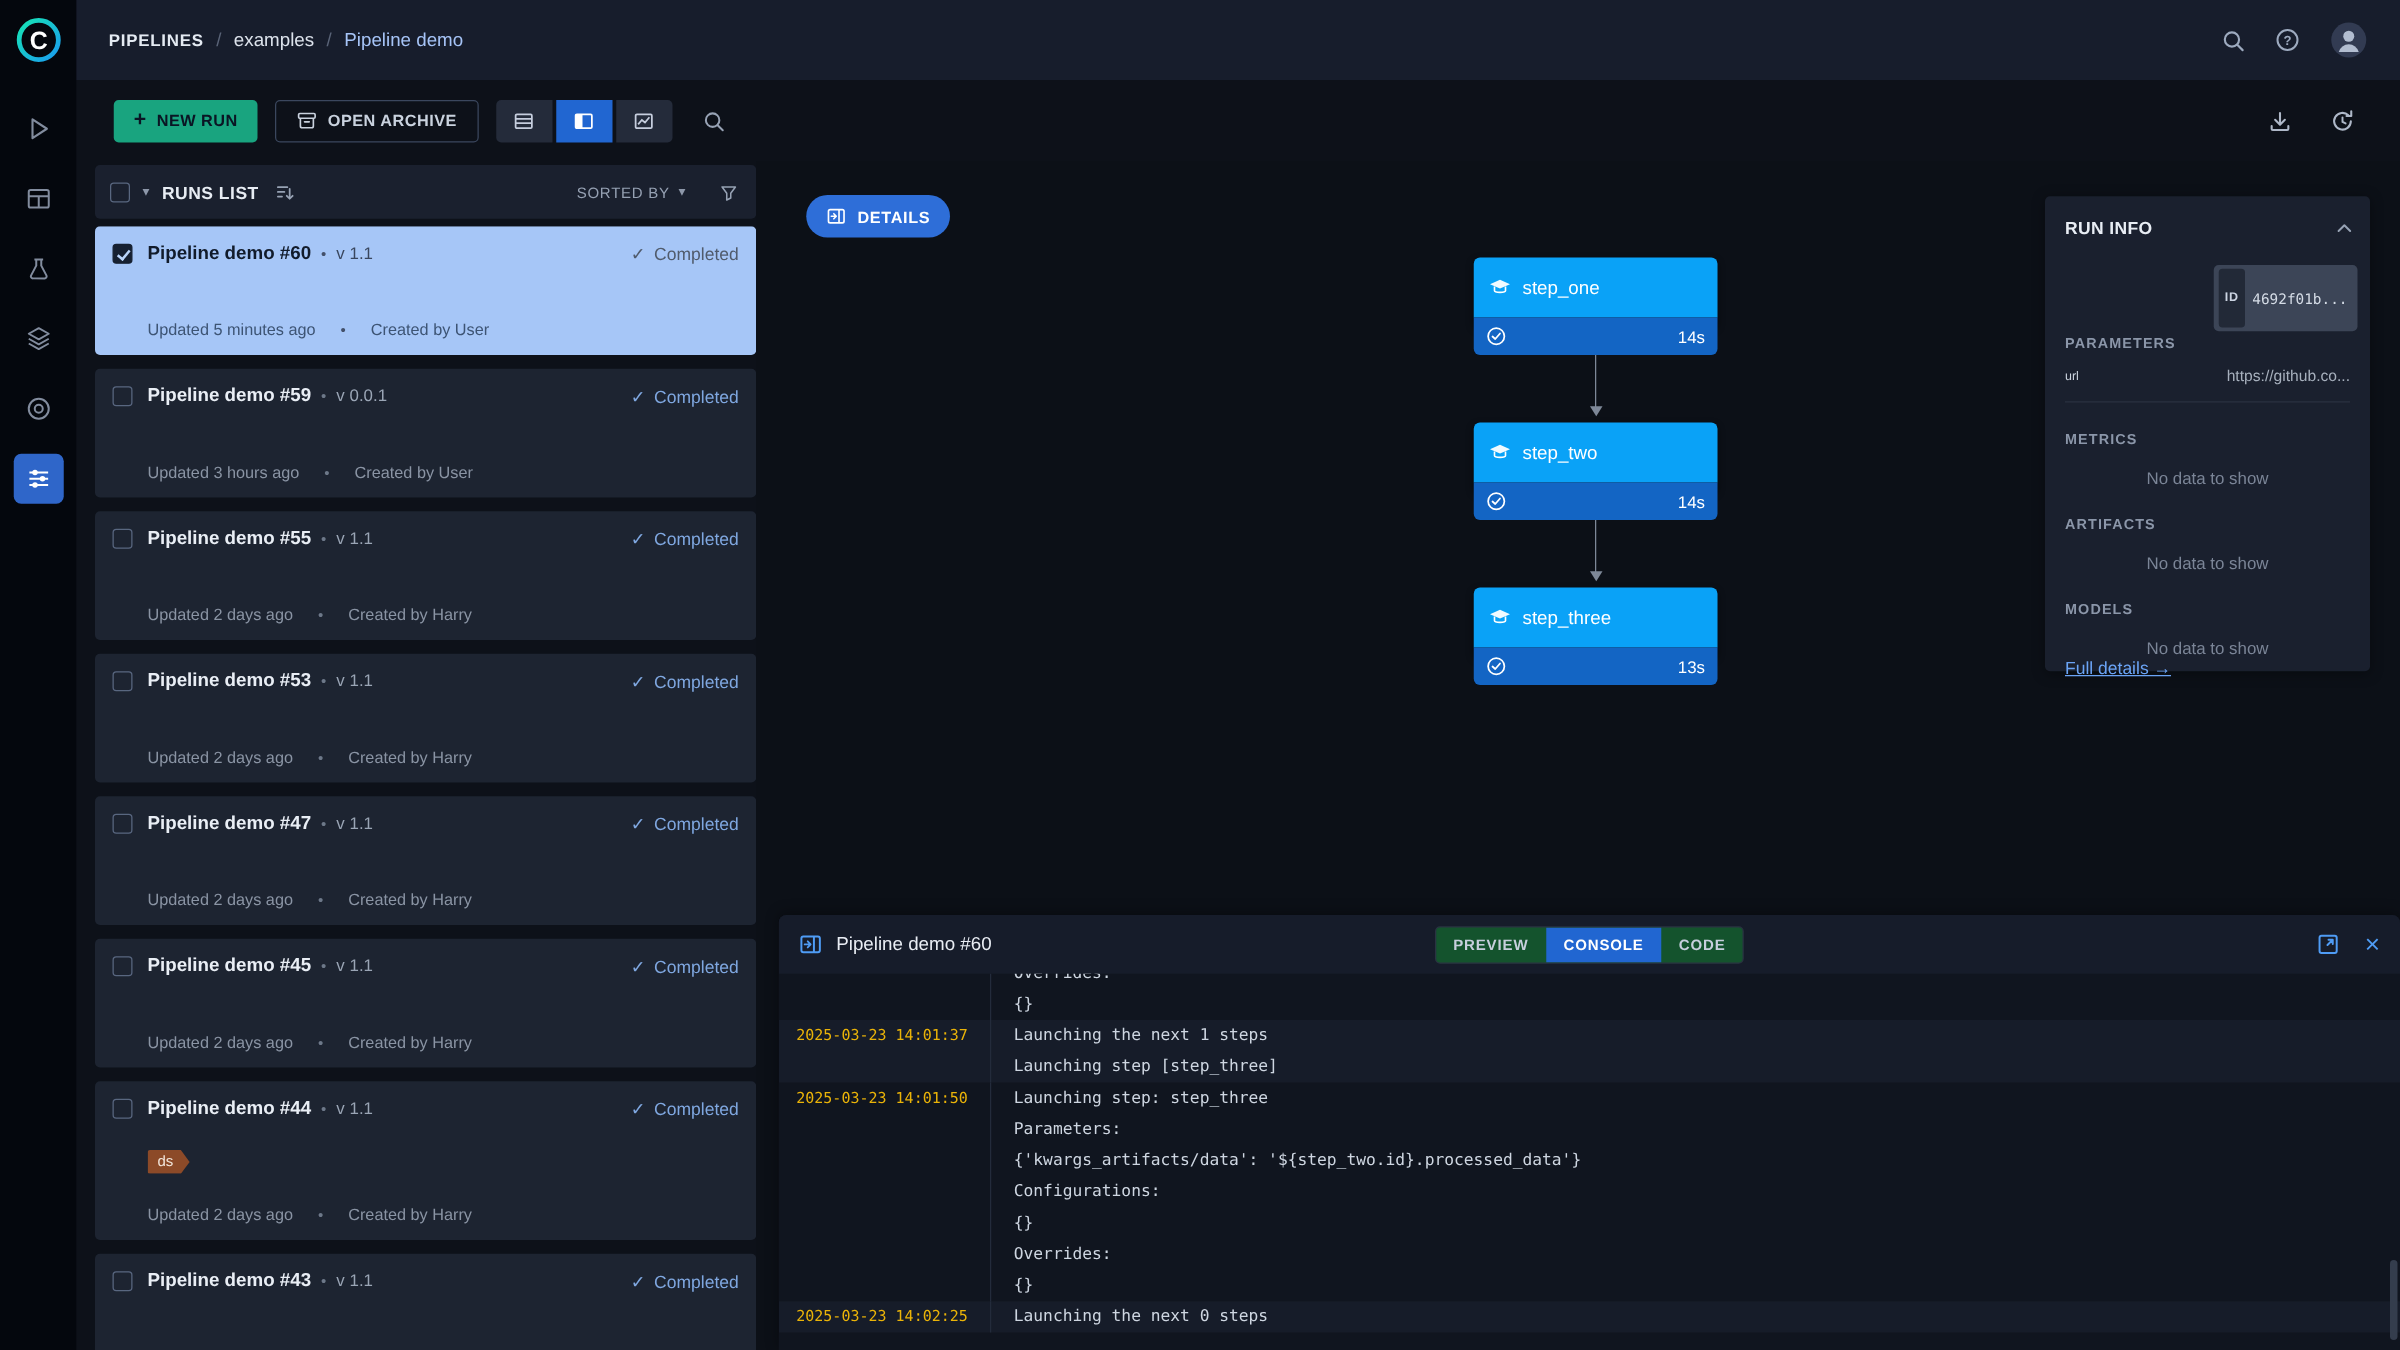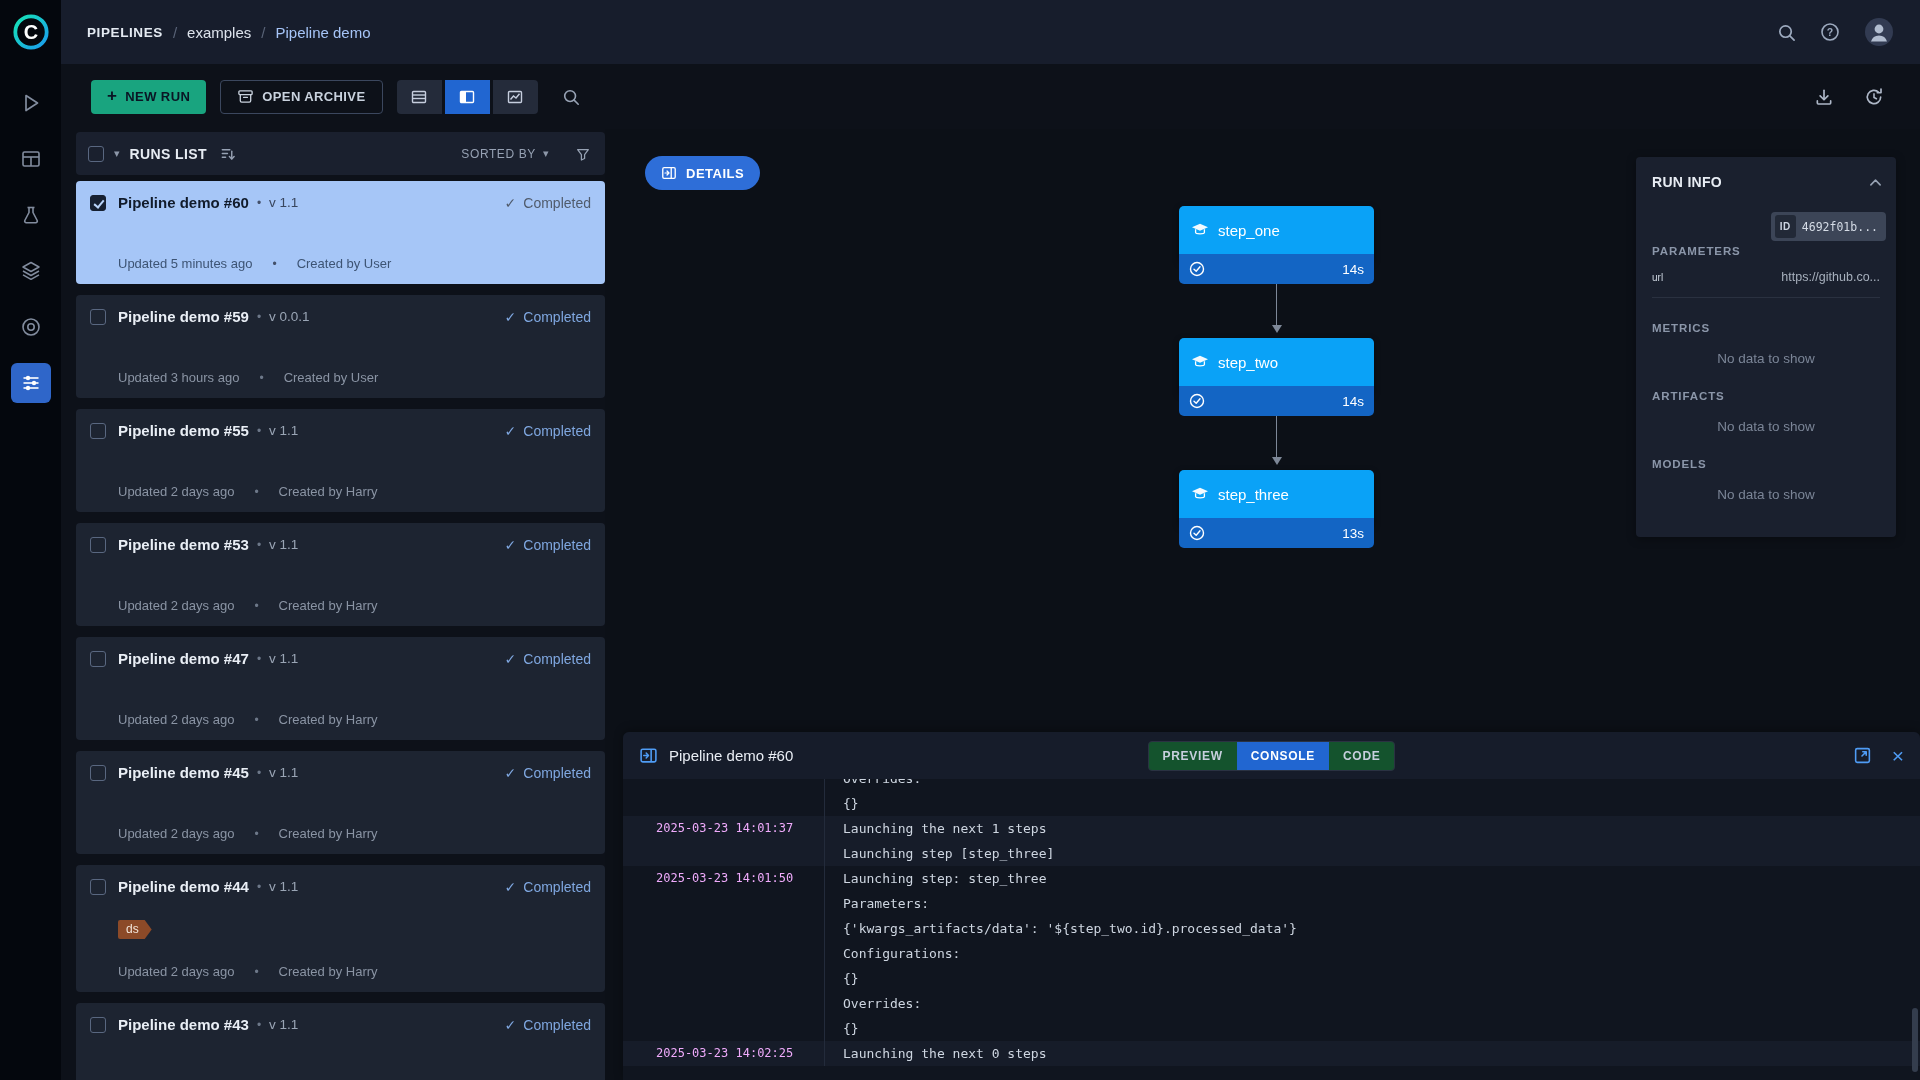--- a/index.html
+++ b/index.html
@@ -79,21 +79,21 @@
   .arrow { position:absolute; width:0; border-left:1.5px solid #7e8898; }
   .arrow::after { content:""; position:absolute; left:-5.5px; bottom:-8px; border:5px solid transparent; border-top:8px solid #7e8898; }
 
   
   .run-info { position:absolute; right:24px; top:28px; width:260px; height:380px; background:#1a202e; border-radius:4px; box-shadow:0 2px 10px rgba(0,0,0,.35); display:flex; flex-direction:column; z-index:3; }
   .ri-header { display:flex; align-items:center; justify-content:space-between; padding:17px 14px 0 16px; }
   .ri-title { font-size:14px; font-weight:bold; color:#e8edf4; letter-spacing:.3px; }
   .chevron-up { color:#97a2b4; cursor:pointer; }
   .ri-id-row { display:flex; justify-content:flex-end; padding:22px 10px 0 0; }
   .id-chip { display:flex; align-items:center; gap:6px; background:#3c4557; border-radius:4px; padding:3px 8px 3px 4px; cursor:pointer; }
-  .id-chip .id-label { background:#222937; color:#ccd4e2; font-size:10px; font-weight:bold; padding:6px 5px; border-radius:3px; letter-spacing:.5px;text-align:center; }
+  .id-chip .id-label { background:#222937; color:#ccd4e2; font-size:10px; font-weight:bold; padding:18px 5px; border-radius:3px; letter-spacing:.5px;text-align:center; }
   .id-chip .id-value { font-family:"DejaVu Sans Mono",monospace; font-size:11.5px; color:#d5dce6; }
   .ri-label { padding:0 16px; margin-top:24px; font-size:11.5px; font-weight:bold; color:#8b96a9; letter-spacing:.9px; }
   .ri-label.first { margin-top:4px; }
   .ri-param-row { display:flex; justify-content:space-between; align-items:center; margin:0 16px; padding:13px 0; border-bottom:1px solid #2a3140; }
   .ri-param-key { font-size:10px; color:#ccd4df;text-align:center; }
   .ri-param-value { font-size:12.5px; color:#a7b0bd; max-width:150px; overflow:hidden; text-overflow:ellipsis; white-space:nowrap; }
   .ri-empty { text-align:center; font-size:13.5px; color:#7b8597; margin-top:17px; }
   .ri-footer { margin-top:auto; padding:0 16px 16px; }
   .ri-link { font-size:14px; color:#6ba4f6; text-decoration:underline; cursor:pointer; }
 
@@ -104,21 +104,21 @@
   .ch-icon { color:#4f9cf5; }
   .ch-tabs { position:absolute; left:50%; top:50%; transform:translate(-50%,-50%); display:flex; background:#14532d; border:1px solid #2a3242; border-radius:4px; overflow:hidden; }
   .ch-tab { padding:7px 14px; font-size:12px; font-weight:bold; letter-spacing:.7px; color:#c7cfdd; cursor:pointer; }
   .ch-tab.active { background:var(--accent_blue,#2166d1); color:#fff; }
   .ch-actions { margin-left:auto; display:flex; align-items:center; gap:20px; color:#4f9cf5; }
   .close-x { font-size:21px; line-height:1; cursor:pointer; color:#4f9cf5; }
   .console-body { flex:1; overflow:hidden; position:relative; font-family:"DejaVu Sans Mono",monospace; }
   .log-entry { display:flex; }
   .log-entry.striped { background:#161c29; }
   .log-entry:first-child { margin-top:-13px; }
-  .log-ts { flex:0 0 170px; padding-left:1px; border-right:1px solid #232b3b; color:#f0abfc; font-size:12px; line-height:25px;margin-left:32px; }
+  .log-ts { flex:0 0 170px; padding-left:14px; border-right:1px solid #232b3b; color:#eab308; font-size:12px; line-height:25px; }
   .log-lines { flex:1; padding-left:18px; color:#ced6e1; font-size:13px; line-height:25px; white-space:pre; }
   .scroll-thumb { position:absolute; right:2px; bottom:8px; width:6px; height:64px; background:#343d4d; border-radius:3px; cursor:pointer; }
 </style>
 </head>
 <body>
 
 <aside class="sidebar">
   <div class="logo">
     <svg width="38" height="38" viewBox="0 0 40 40">
       <defs>
@@ -531,20 +531,23 @@
     <span class="ri-param-key">url</span>
     <span class="ri-param-value">https://github.co...</span>
   </div>
 </div>
       <div class="ri-label">METRICS</div>
       <div class="ri-empty">No data to show</div>
       <div class="ri-label">ARTIFACTS</div>
       <div class="ri-empty">No data to show</div>
       <div class="ri-label">MODELS</div>
       <div class="ri-empty">No data to show</div>
+      <div class="ri-footer">
+        <span class="ri-link">Full details →</span>
+      </div>
     </aside>
 
     <section class="console">
       <div class="console-header">
         <div class="ch-title-wrap">
           <span class="ch-icon">
             <svg width="19" height="19" viewBox="0 0 18 18">
                 <rect x="2" y="3" width="14" height="12" rx="1.5" fill="none" stroke="currentColor" stroke-width="1.5"></rect>
                 <line x1="11.5" y1="3" x2="11.5" y2="15" stroke="currentColor" stroke-width="1.5"></line>
                 <path d="M4.5 9 h4 M6.8 6.7 L9 9 L6.8 11.3" fill="none" stroke="currentColor" stroke-width="1.4" stroke-linecap="round" stroke-linejoin="round"></path>

